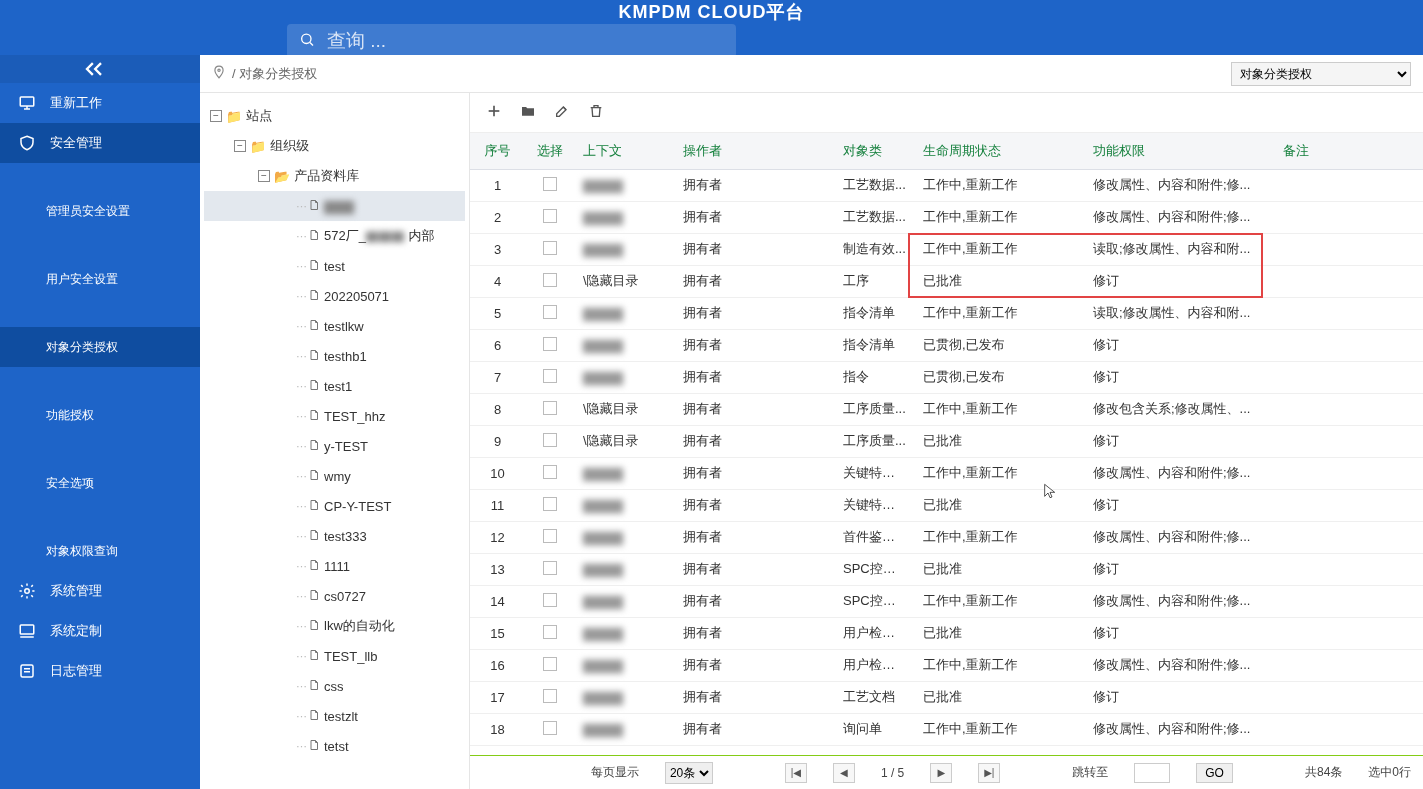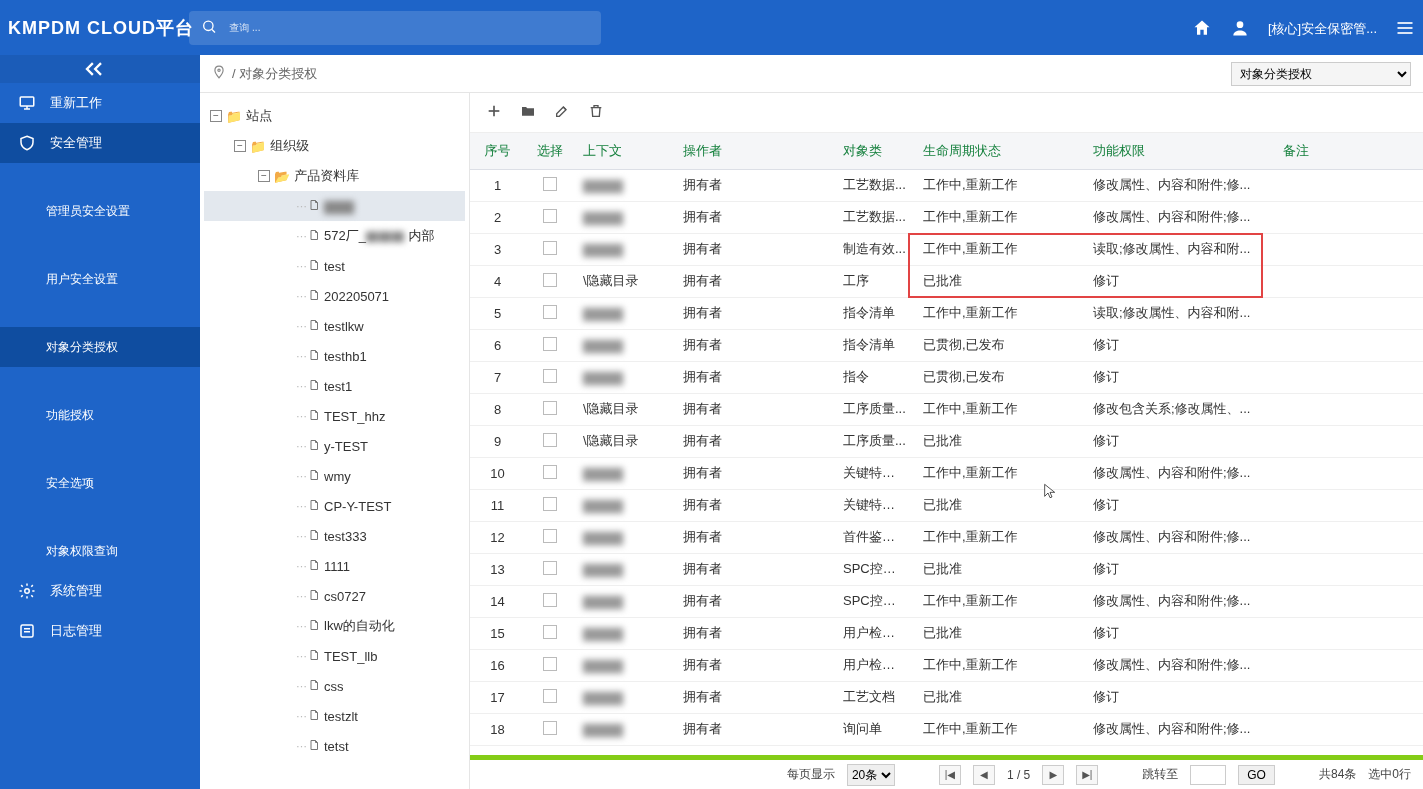--- a/index.html
+++ b/index.html
@@ -1,23 +1,23 @@
 <!DOCTYPE html>
 <html><head>
   <meta charset="utf-8">
   <style>
     * { margin: 0; padding: 0; box-sizing: border-box; font-family: "Microsoft YaHei", Arial, sans-serif; }
     body { font-size: 13px; color: #333; background: #fff; overflow: hidden; }
     .app { width: 1423px; height: 789px; display: flex; flex-direction: column; }
     
     
-    .header { height: 55px; background: #1e64c8; display: flex; align-items: center; padding: 0 8px; color: #fff; }
+    .header { height: 55px; background: #1e64c8; display: flex; align-items: center; padding: 0 32px; color: #fff; flex-direction: column; }
     .logo { font-size: 18px; font-weight: bold; letter-spacing: 1px; }
     .search-wrap { margin-left: auto; margin-right: auto; position: relative; transform: translateX(-200px); }
-    .search-wrap .search-box { width: 412px; height: 34px; background: rgba(255,255,255,0.15); border: none; border-radius: 4px; padding: 0 40px; color: #5eead4; font-size: 10px; }
+    .search-wrap .search-box { width: 449px; height: 34px; background: rgba(255,255,255,0.15); border: none; border-radius: 4px; padding: 0 40px; color: #5eead4; font-size: 19px; }
     .search-wrap .search-box::placeholder { color: rgba(255,255,255,0.8); }
     .search-wrap .sicon { position: absolute; left: 12px; top: 50%; transform: translateY(-50%); color: #fff; }
     .header-right { display: flex; align-items: flex-end; gap: 18px; margin-left: auto; }
     .header-right .hicon { width: 20px; height: 20px; display: inline-flex; align-items: center; justify-content: center; }
     .user-label { font-size: 13px; white-space: nowrap; }
     
     
     .body { flex: 1; display: flex; min-height: 0; }
     
     
@@ -56,21 +56,21 @@
     
     .grid-wrap { flex: 1; overflow: auto; position: relative; }
     table.grid { width: 100%; border-collapse: collapse; table-layout: fixed; }
     .grid th { height: 36px; background: #f5f6f8; border-bottom: 1px solid #dcdfe6; font-weight: normal; color: #15803d; text-align: left; padding: 0 8px; font-size: 13px; }
     .grid td { height: 32px; border-bottom: 1px solid #efefef; padding: 0 8px; color: #333; white-space: nowrap; overflow: hidden; text-overflow: ellipsis; font-size: 13px; }
     .grid .cb { width: 14px; height: 14px; border: 1px solid #bbb; display: inline-block; }
     .grid th.center, .grid td.center { text-align: center; }
     .highlight-box { position: absolute; border: 2px solid #e24444; pointer-events: none; }
     .blur2 { filter: blur(3px); color: #999; }
     
-    .pager { height: 34px; border-top: 5px solid #84cc16; display: flex; align-items: center; padding: 0 12px; gap: 12px; font-size: 12px; color: #444; }
+    .pager { height: 34px; border-top: 1px solid #84cc16; display: flex; align-items: center; padding: 0 12px; gap: 26px; font-size: 12px; color: #444; }
     .pager .left { margin-left: auto; }
     .pager select { height: 22px; border: 1px solid #ccc; font-size: 12px; }
     .pager .pbtn { width: 22px; height: 20px; border: 1px solid #ccc; background: #f7f7f7; display: inline-flex; align-items: center; justify-content: center; cursor: pointer; font-size: 10px; color: #555; }
     .pager input.goto { width: 36px; height: 20px; border: 1px solid #ccc; text-align: center; font-size: 12px; }
     .pager .go { height: 20px; padding: 0 8px; border: 1px solid #ccc; background: #f0f0f0; cursor: pointer; font-size: 12px; }
     
     
     svg { width: 100%; height: 100%; }
     .cursor-ptr { position: absolute; width: 16px; height: 16px; pointer-events: none; }
   </style>
@@ -148,20 +148,29 @@
           <div class="side-sub">对象权限查询</div>
         </div>
       <div class="side-item">
         <span class="sicn">
             <svg viewBox="0 0 24 24" fill="none" stroke="white" stroke-width="2">
               <circle cx="12" cy="12" r="3"></circle>
               <path d="M12 2v3M12 19v3M4.2 4.2l2.1 2.1M17.7 17.7l2.1 2.1M2 12h3M19 12h3M4.2 19.8l2.1-2.1M17.7 6.3l2.1-2.1"></path>
             </svg>
           </span>
         <span>系统管理</span>
+      </div>
+      <div class="side-item">
+        <span class="sicn">
+            <svg viewBox="0 0 24 24" fill="none" stroke="white" stroke-width="2">
+              <rect x="3" y="4" width="18" height="12" rx="1"></rect>
+              <line x1="3" y1="20" x2="21" y2="20"></line>
+            </svg>
+          </span>
+        <span>系统定制</span>
       </div>
       <div class="side-item">
         <span class="sicn">
             <svg viewBox="0 0 24 24" fill="none" stroke="white" stroke-width="2">
               <rect x="4" y="4" width="16" height="16" rx="2"></rect>
               <line x1="8" y1="9" x2="16" y2="9"></line>
               <line x1="8" y1="13" x2="16" y2="13"></line>
             </svg>
           </span>
         <span>日志管理</span>

